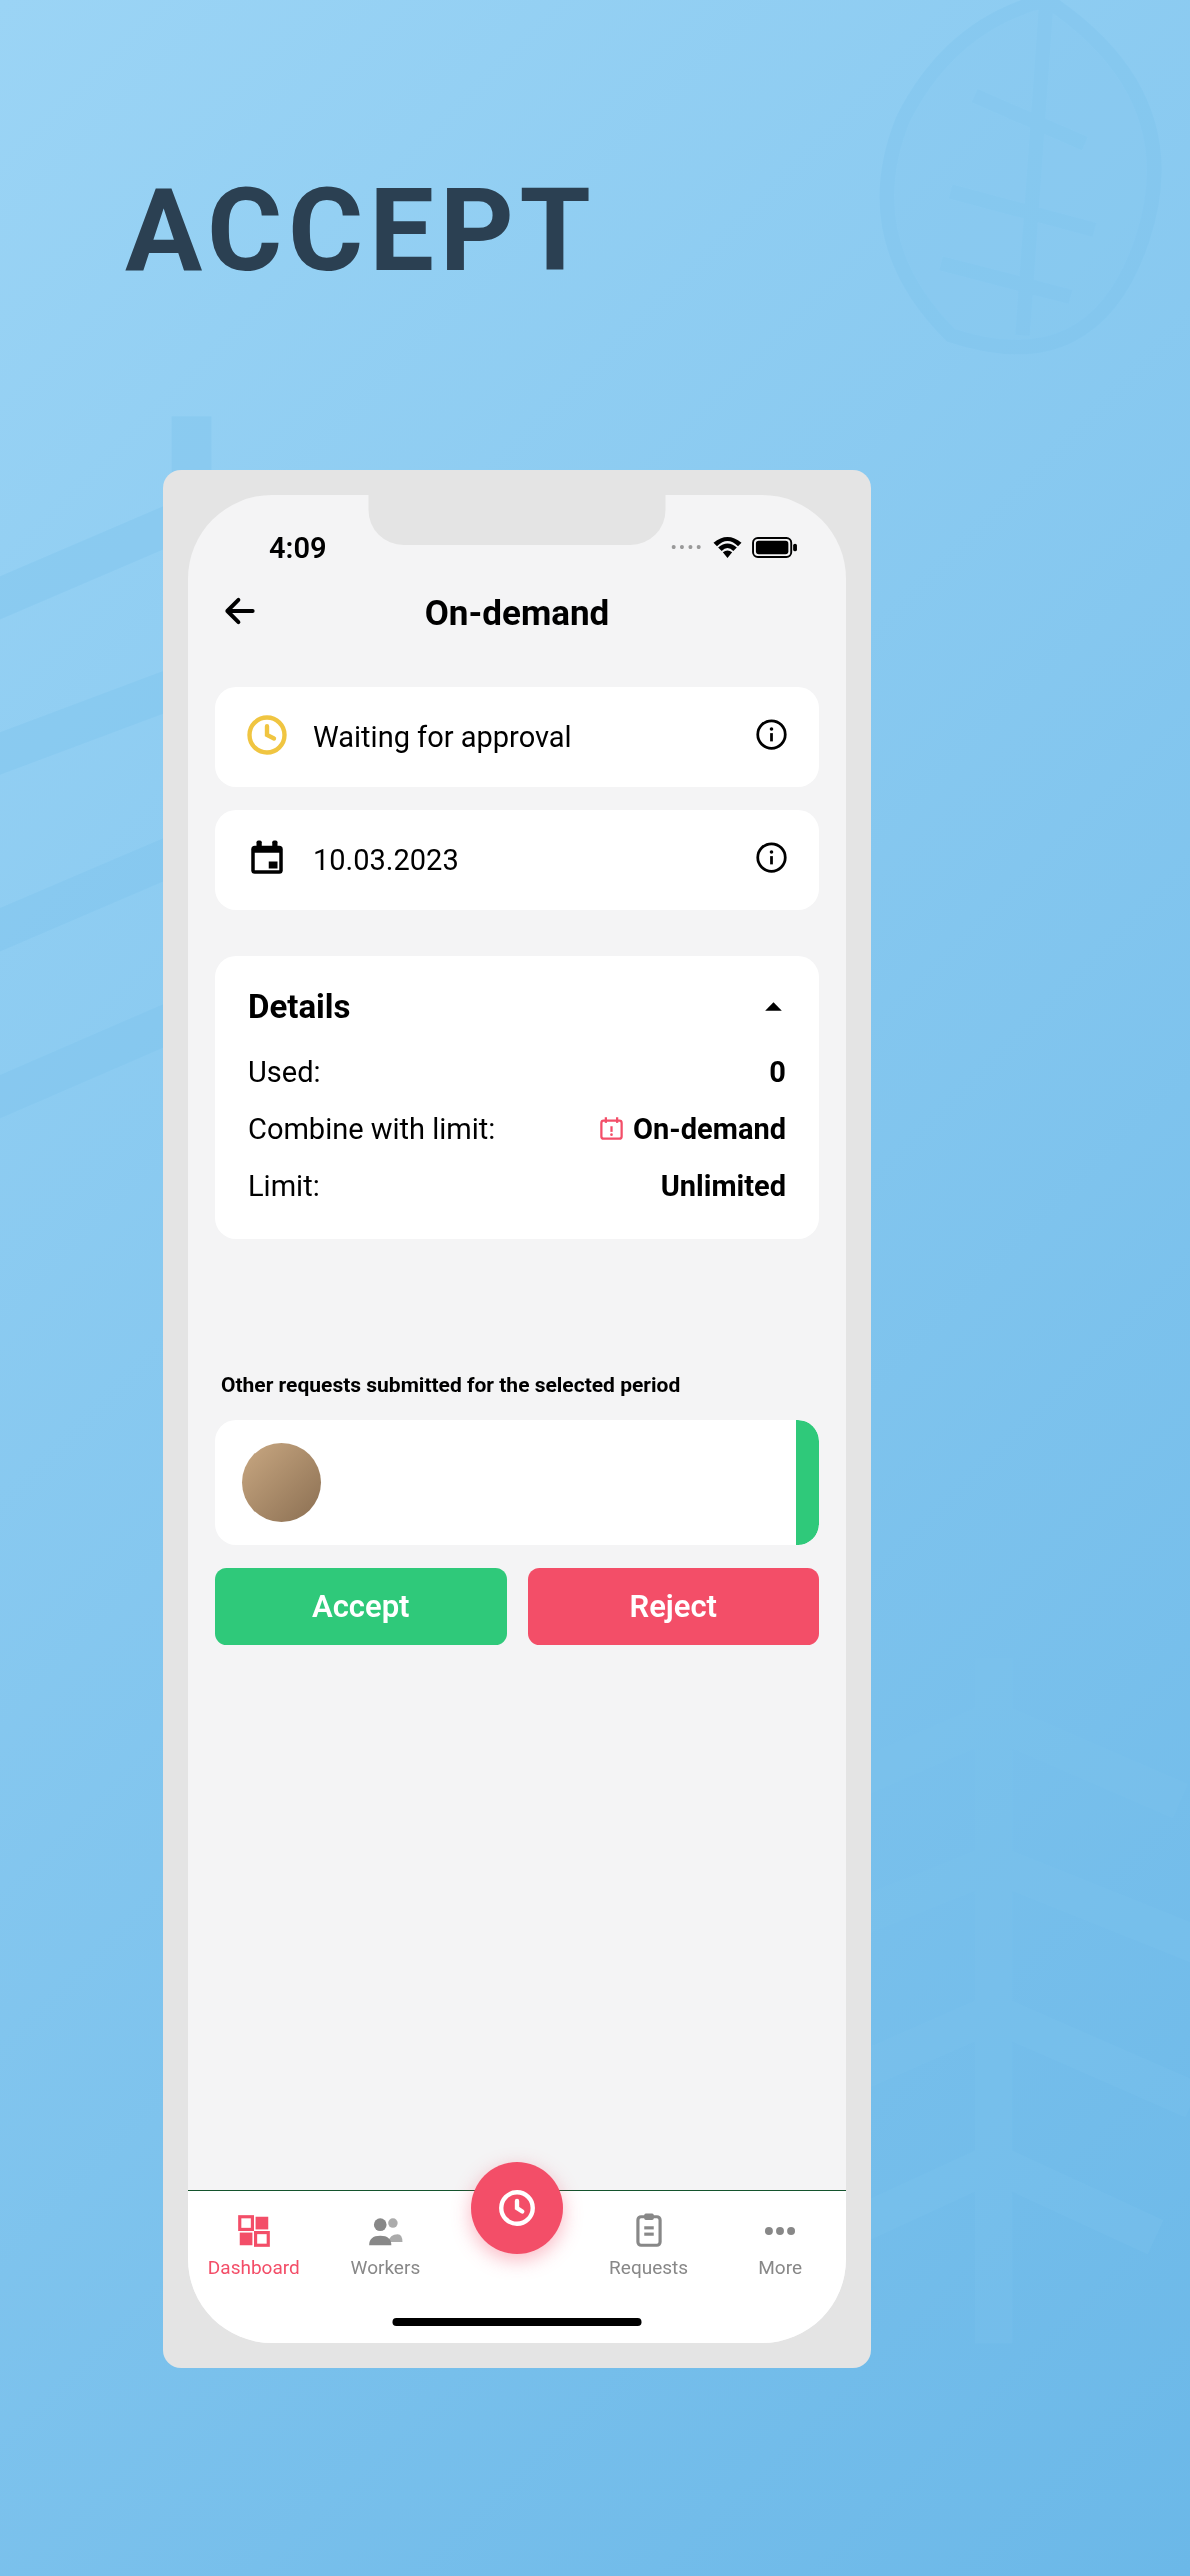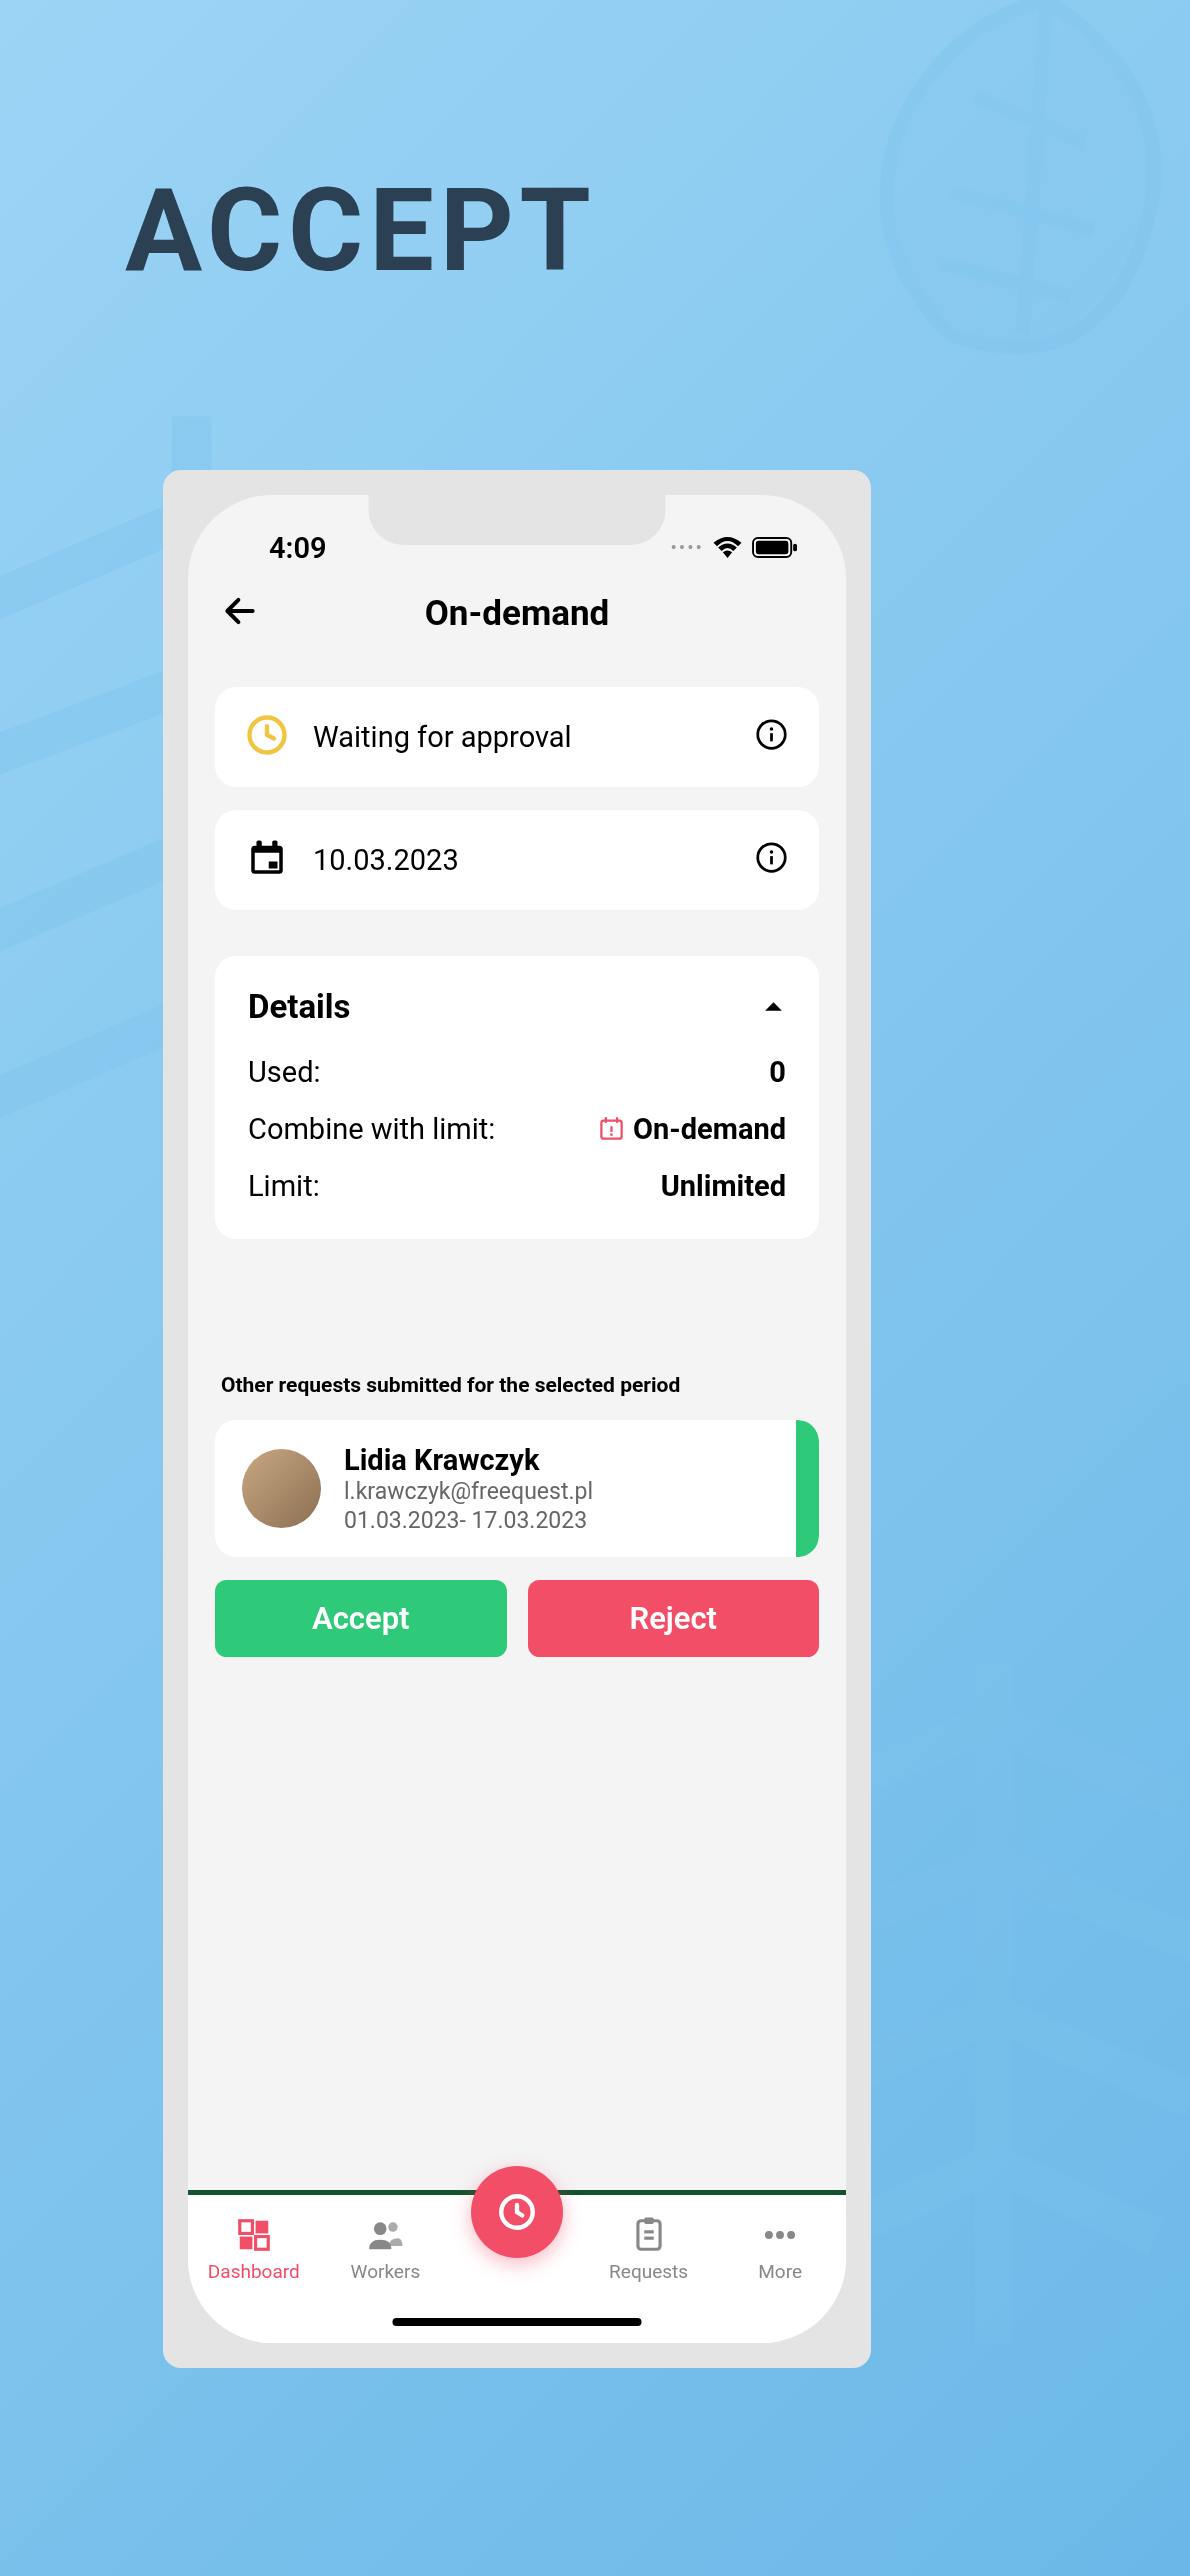--- a/index.html
+++ b/index.html
@@ -200,21 +200,21 @@
   color: #fff;
   cursor: pointer;
 }
 .btn-accept { background: #2fc97a; }
 .btn-reject { background: #f34e68; }
 .bottom-nav {
   position: absolute;
   bottom: 0; left: 0; right: 0;
   height: 153px;
   background: #fff;
-  border-top: 5px solid #14532d;
+  border-top: 1px solid #14532d;
   display: flex;
   align-items: flex-start;
   padding-top: 21px;
 }
 .nav-item {
   flex: 1;
   display: flex;
   flex-direction: column;
   align-items: center;
   gap: 5.8px;
@@ -362,25 +362,20 @@
       <div class="detail-row">
         <span class="detail-label">Limit:</span>
         <span class="detail-value">Unlimited</span>
       </div>
     </div>
 
     <div class="section-heading">Other requests submitted for the selected period</div>
 
     <div class="person-card">
       <div class="avatar"></div>
-      <div>
-        <div class="person-name">Lidia Krawczyk</div>
-        <div class="person-email">l.krawczyk@freequest.pl</div>
-        <div class="person-dates">01.03.2023- 17.03.2023</div>
-      </div>
       <div class="person-accent"></div>
     </div>
 
     <div class="action-row">
       <button class="action-btn btn-accept">Accept</button>
       <button class="action-btn btn-reject">Reject</button>
     </div>
 
     <div class="bottom-nav">
       <div class="nav-item active">

